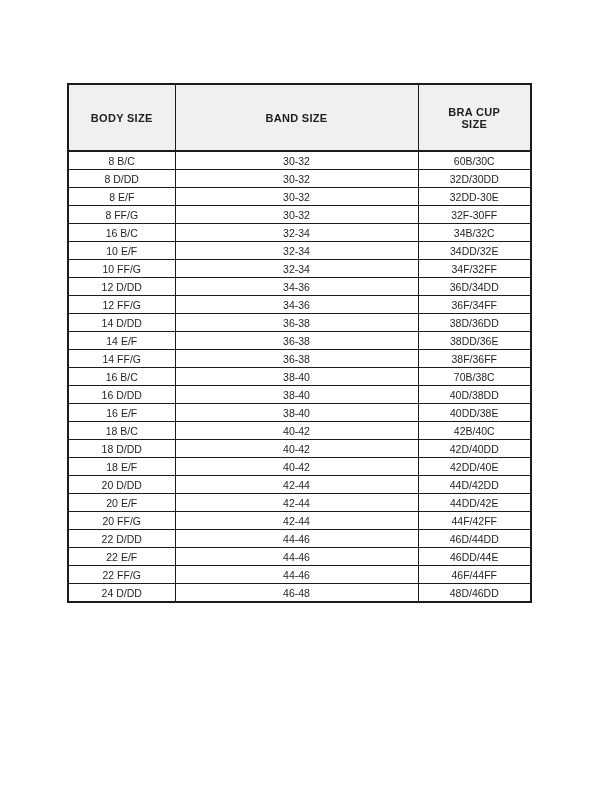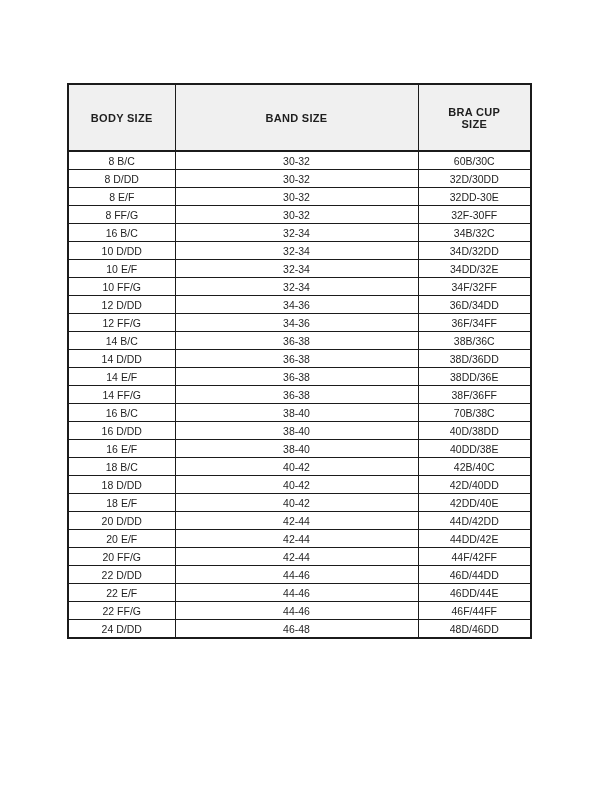--- a/index.html
+++ b/index.html
@@ -87,48 +87,38 @@
           <td>8 FF/G</td>
           <td>30-32</td>
           <td>32F-30FF</td>
         </tr>
         <tr>
           <td>16 B/C</td>
           <td>32-34</td>
           <td>34B/32C</td>
         </tr>
         <tr>
-          <td>10 D/DD</td>
-          <td>32-34</td>
-          <td>34D/32DD</td>
-        </tr>
-        <tr>
           <td>10 E/F</td>
           <td>32-34</td>
           <td>34DD/32E</td>
         </tr>
         <tr>
           <td>10 FF/G</td>
           <td>32-34</td>
           <td>34F/32FF</td>
         </tr>
         <tr>
           <td>12 D/DD</td>
           <td>34-36</td>
           <td>36D/34DD</td>
         </tr>
         <tr>
           <td>12 FF/G</td>
           <td>34-36</td>
           <td>36F/34FF</td>
-        </tr>
-        <tr>
-          <td>14 B/C</td>
-          <td>36-38</td>
-          <td>38B/36C</td>
         </tr>
         <tr>
           <td>14 D/DD</td>
           <td>36-38</td>
           <td>38D/36DD</td>
         </tr>
         <tr>
           <td>14 E/F</td>
           <td>36-38</td>
           <td>38DD/36E</td>

